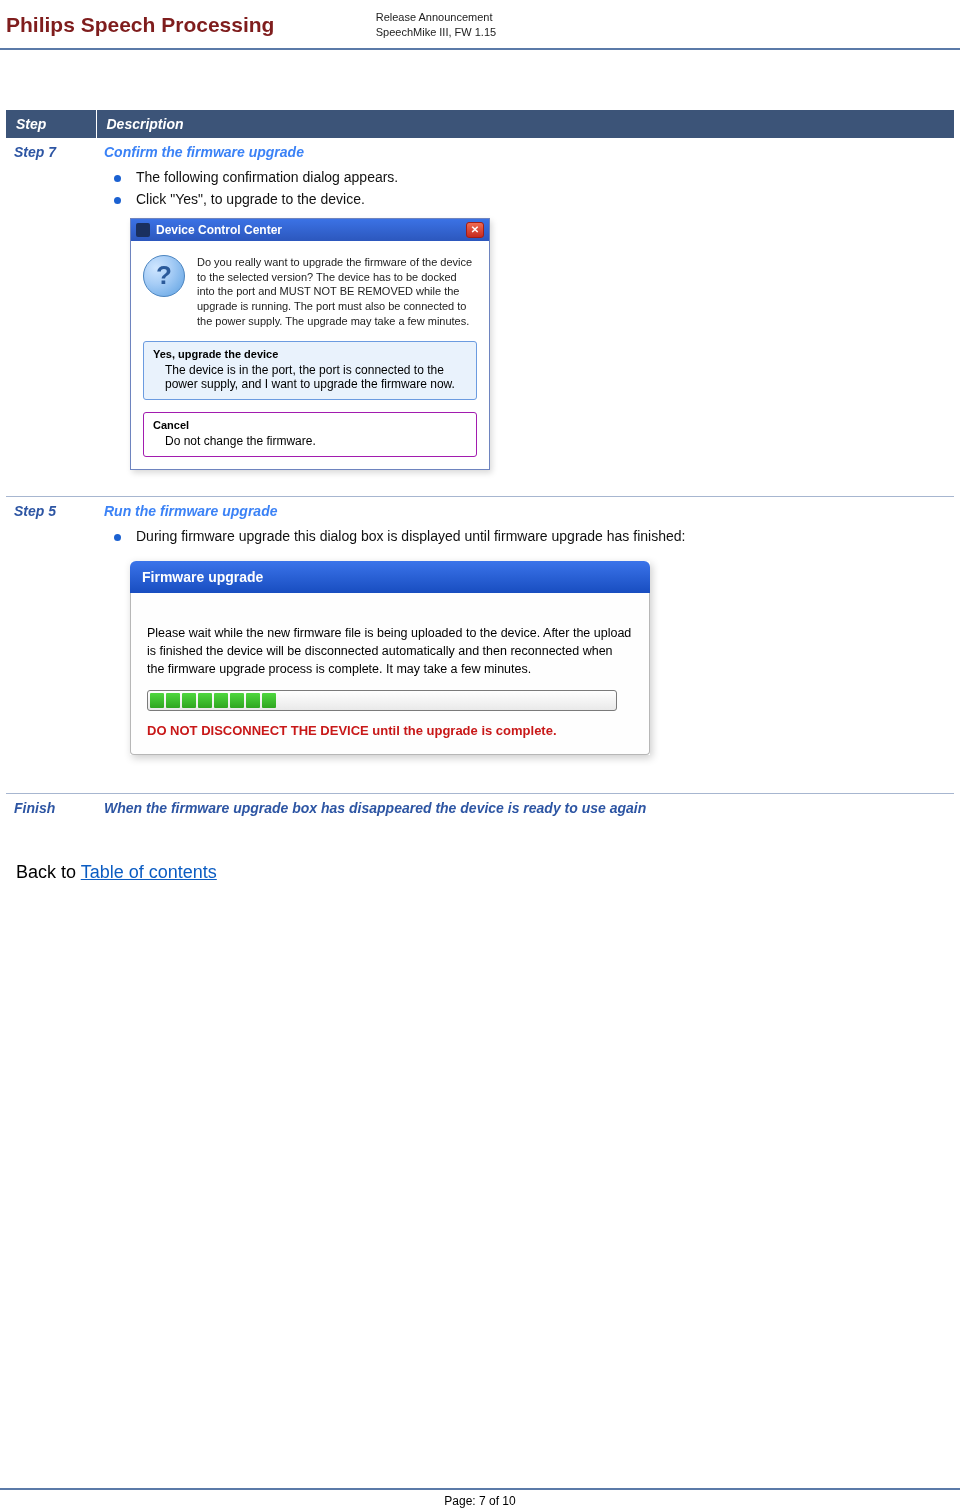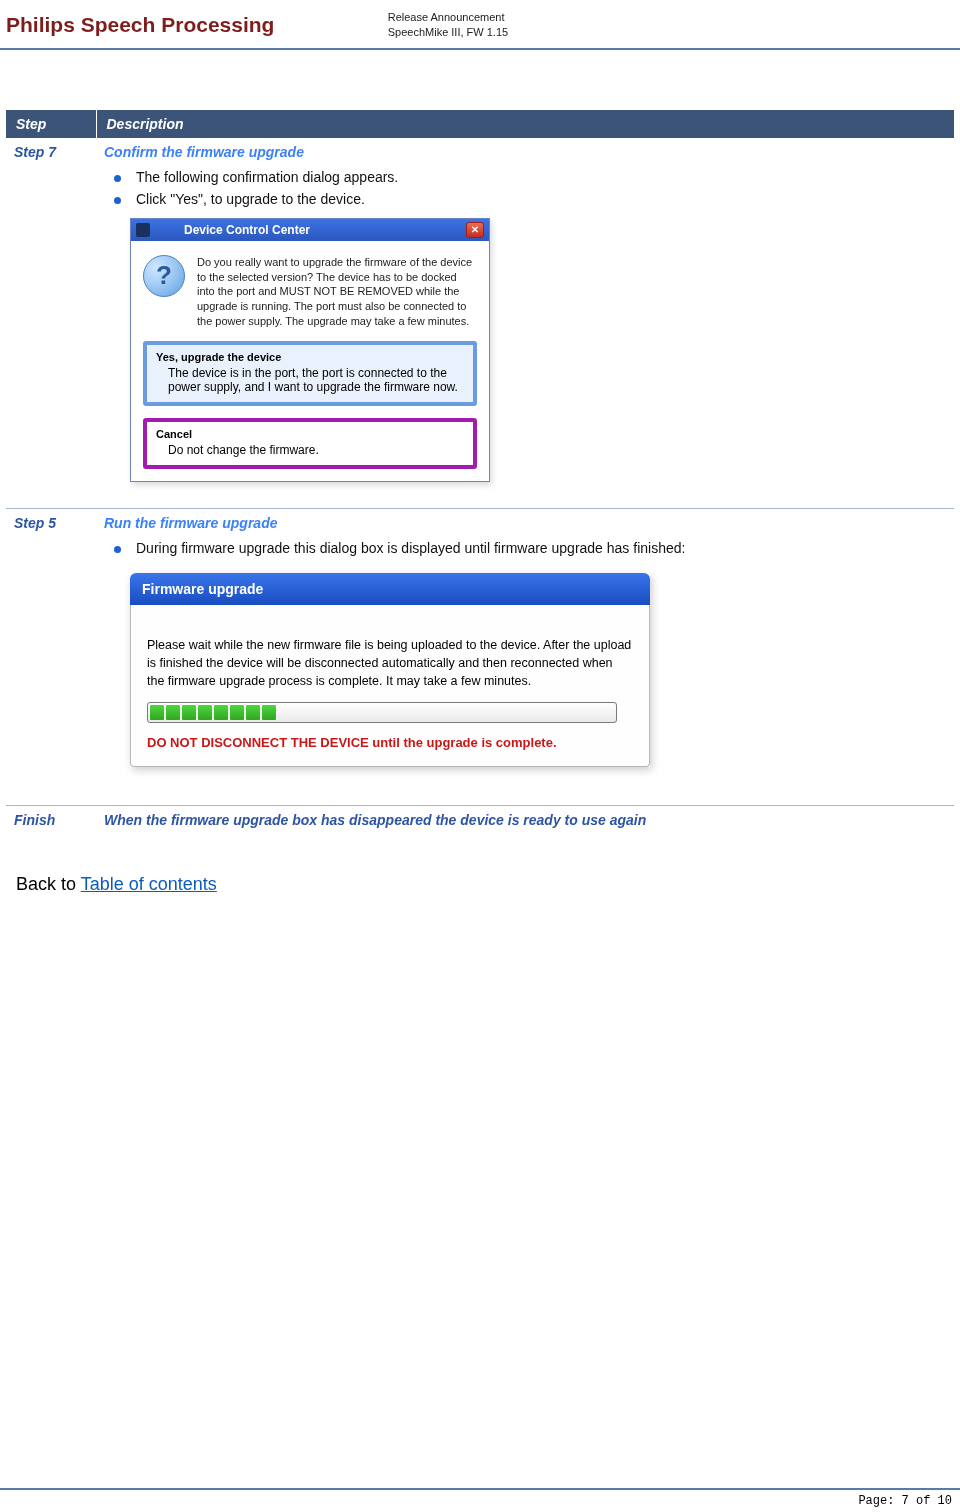--- a/index.html
+++ b/index.html
@@ -22,21 +22,20 @@
       font-weight: bold;
       font-size: 21px;
       color: #7f1d1d;
       flex: 0 0 39%;
     }
     .header-center {
       flex: 1;
       font-size: 11px;
       line-height: 1.35;
       color: #222;
-      margin-left: 12px;
     }
     .header-right { flex:0 0 auto; }
     .philips-word {
       font-family: Arial, sans-serif;
       font-weight: 900;
       letter-spacing: 3px;
       font-size: 34px;
       color: #0b5cc2;
       text-shadow: 0 0 1px rgba(0,0,0,.1);
       font-style: italic;
@@ -99,21 +98,20 @@
       box-shadow: 2px 3px 6px rgba(0,0,0,0.15);
     }
     .dlg-titlebar {
       display: flex;
       align-items: center;
       background: linear-gradient(#3b72e5, #2c57bd);
       color: #fff;
       font-size: 12px;
       font-weight: bold;
       padding: 3px 5px;
-      gap: 28px;
     }
     .dlg-titlebar .ticon {
       width: 14px; height: 14px; margin-right: 6px;
       background: #1a305f; border-radius: 2px;
     }
     .dlg-close {
       margin-left: auto;
       width: 18px; height: 16px;
       border-radius: 3px;
       background: linear-gradient(#f06b52, #c62a1f);
@@ -130,21 +128,21 @@
       border-radius: 50%;
       background: radial-gradient(circle at 30% 30%, #cfe6ff 0%, #a7cdf6 40%, #5a9fe1 100%);
       border: 1px solid #4c85c0;
       display: flex; align-items: center; justify-content: center;
       color: #2b5a9a; font-weight: bold; font-size: 26px;
       flex-shrink: 0;
     }
     .dlg-q-text { font-size: 11px; line-height: 1.35; color: #222; }
     .option {
       margin-top: 12px;
-      border: 4px solid #a21caf;
+      border: 1px solid #a21caf;
       border-radius: 3px;
       padding: 6px 9px 8px 9px;
       cursor: pointer;
       background: #fff;
     }
     .option.selected { background: #e9f2fc; border-color: #6b9be0; }
     .opt-title { font-weight: bold; font-size: 11px; margin-bottom: 3px; }
     .opt-text { font-size: 12px; padding-left: 12px; }
 
     .dialog2 {
@@ -202,23 +200,22 @@
     }
     .back-link a {
       color: #0b5cc2;
       text-decoration: underline;
     }
     .footer {
       position: absolute;
       bottom: 0; left: 0; right: 0;
       border-top: 2px solid #5b7aa8;
       padding: 4px 8px;
-      text-align: right;
+      text-align: center;
       font-size: 12px;
-      font-family: Liberation Mono, monospace;
     }
   </style>
 </head>
 <body>
 
 <div class="header">
   <div class="header-left">Philips Speech Processing</div>
   <div class="header-center">
     <div>Release Announcement</div>
     <div>SpeechMike III, FW 1.15</div>

